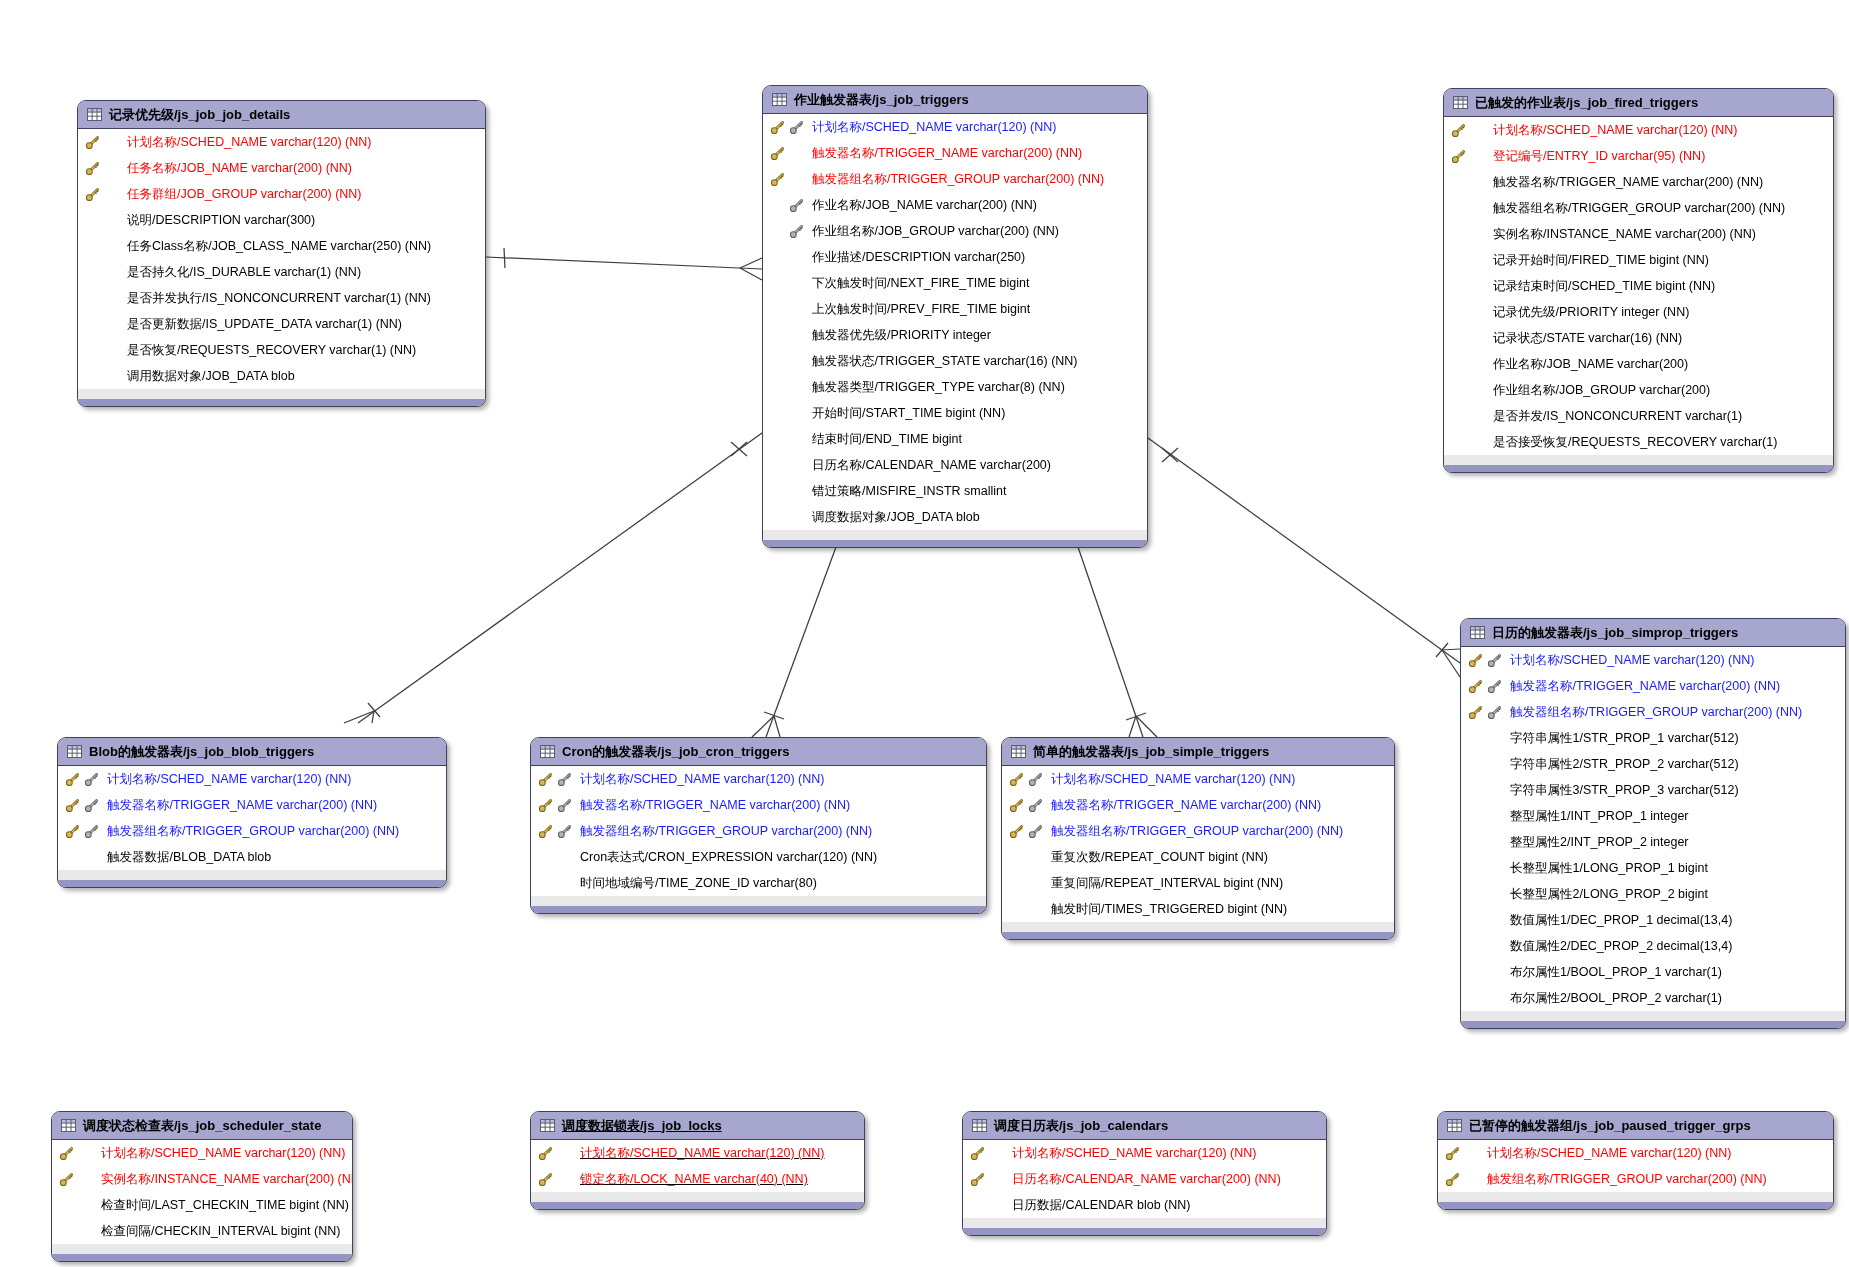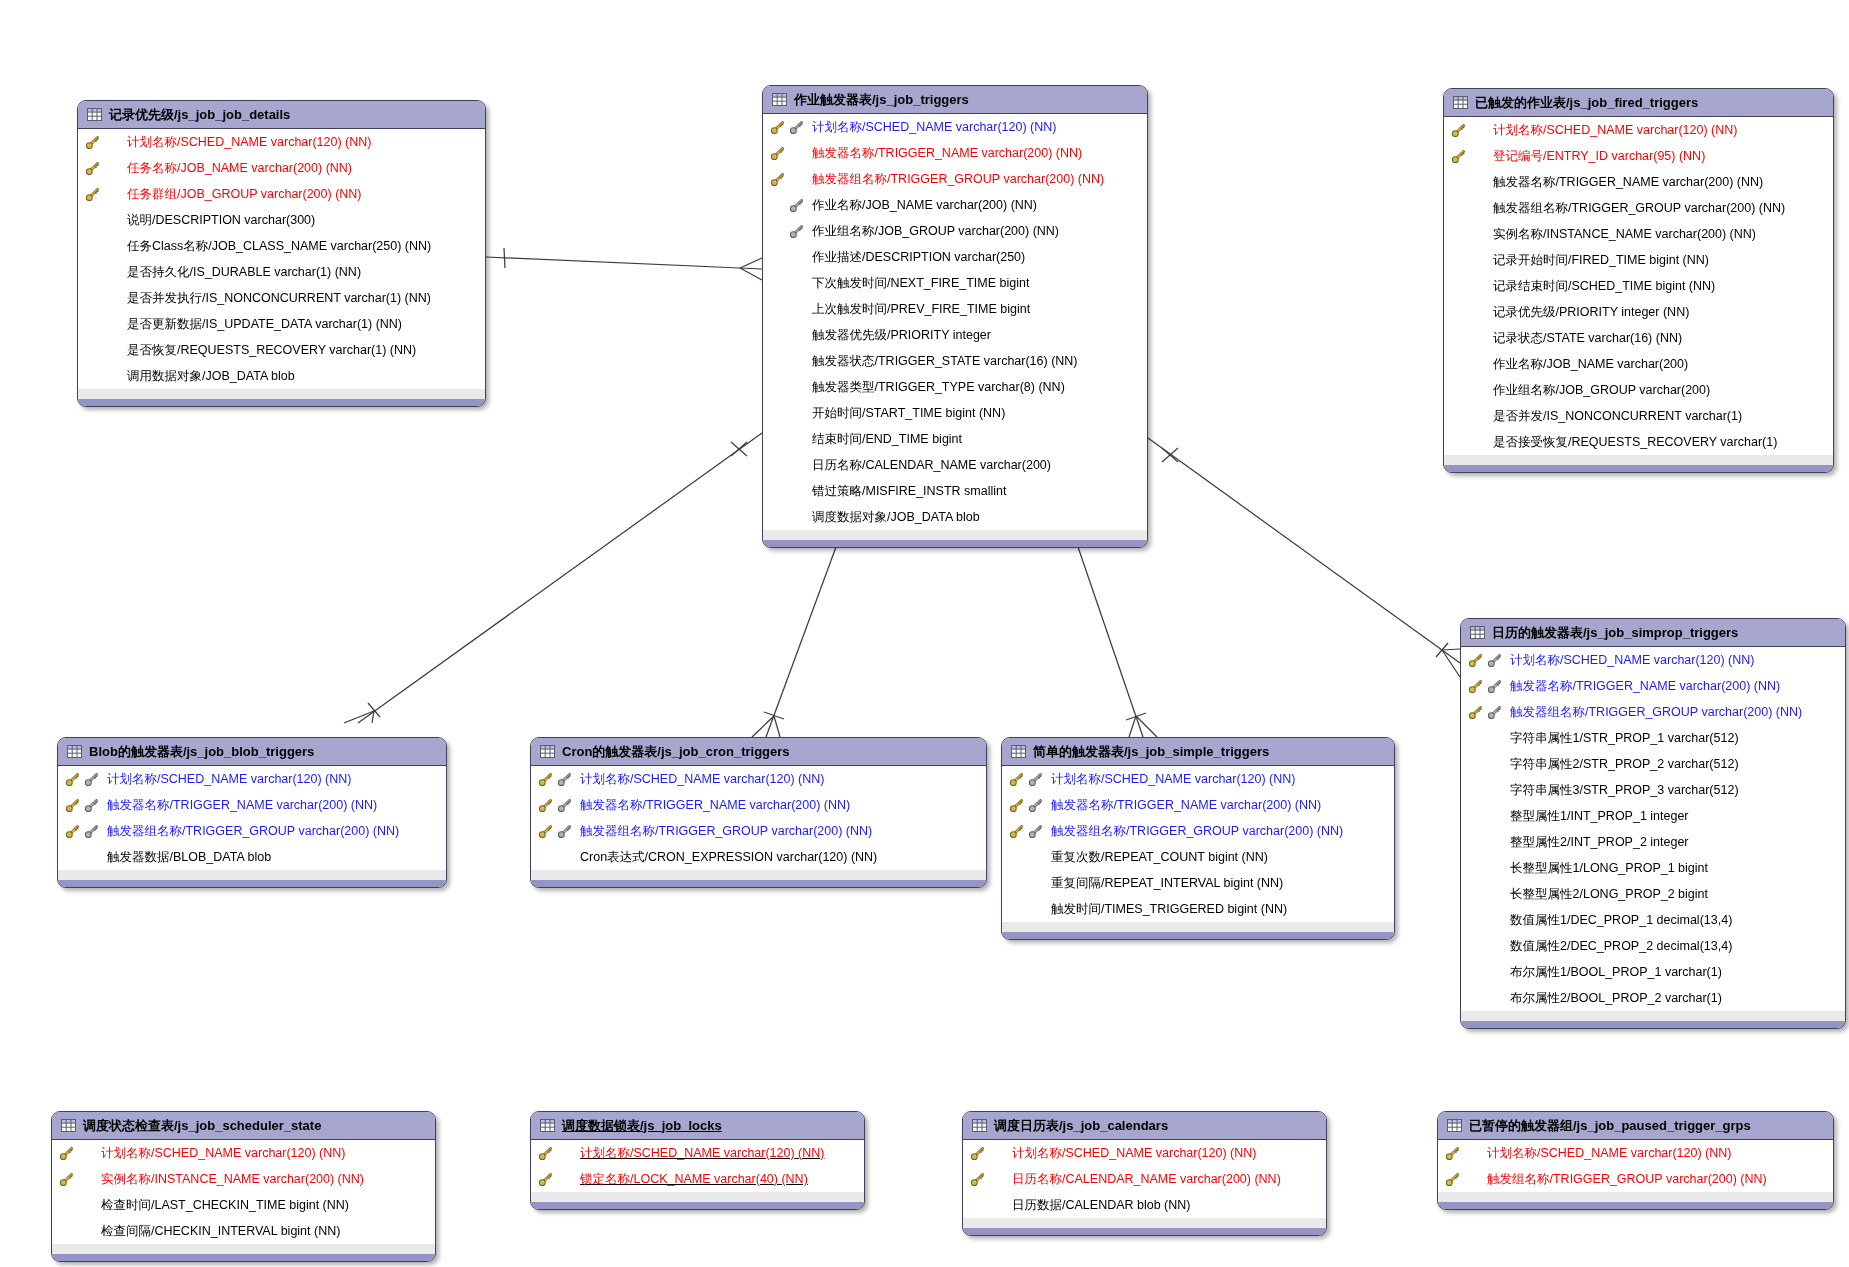--- a/index.html
+++ b/index.html
@@ -698,20 +698,25 @@
               <circle cx="4.2" cy="11.8" r="1.1" fill="#ffffff" stroke="#5e5e5e" stroke-width="0.5"></circle>
             </svg>
           </span>
           <span class="flabel c-blue">触发器组名称/TRIGGER_GROUP varchar(200) (NN)</span>
         </div>
         <div class="frow">
           <span class="kslot"></span>
           <span class="kslot"></span>
           <span class="flabel c-black">Cron表达式/CRON_EXPRESSION varchar(120) (NN)</span>
         </div>
+        <div class="frow">
+          <span class="kslot"></span>
+          <span class="kslot"></span>
+          <span class="flabel c-black">时间地域编号/TIME_ZONE_ID varchar(80)</span>
+        </div>
       </div>
       <div class="tfoot"></div>
       <div class="tbar"></div>
     </div>
     <div class="tbl" style="left: 1001px; top: 737px; width: 394px;">
       <div class="thead">
         <span class="ticon">
           <svg width="15" height="13" viewBox="0 0 15 13">
             <rect x="0.5" y="0.5" width="14" height="12" fill="#ffffff" stroke="#5c5c6e"></rect>
             <rect x="0.5" y="0.5" width="14" height="3.6" fill="#bcbcdc" stroke="#5c5c6e"></rect>
@@ -798,21 +803,21 @@
         </div>
         <div class="frow">
           <span class="kslot"></span>
           <span class="kslot"></span>
           <span class="flabel c-black">触发时间/TIMES_TRIGGERED bigint (NN)</span>
         </div>
       </div>
       <div class="tfoot"></div>
       <div class="tbar"></div>
     </div>
-    <div class="tbl" style="left: 51px; top: 1111px; width: 385px;">
+    <div class="tbl" style="left: 51px; top: 1111px; width: 302px;">
       <div class="thead">
         <span class="ticon">
           <svg width="15" height="13" viewBox="0 0 15 13">
             <rect x="0.5" y="0.5" width="14" height="12" fill="#ffffff" stroke="#5c5c6e"></rect>
             <rect x="0.5" y="0.5" width="14" height="3.6" fill="#bcbcdc" stroke="#5c5c6e"></rect>
             <line x1="5.2" y1="0.5" x2="5.2" y2="12.5" stroke="#5c5c6e"></line>
             <line x1="10" y1="0.5" x2="10" y2="12.5" stroke="#5c5c6e"></line>
             <line x1="0.5" y1="8.2" x2="14.5" y2="8.2" stroke="#5c5c6e"></line>
           </svg>
         </span>

